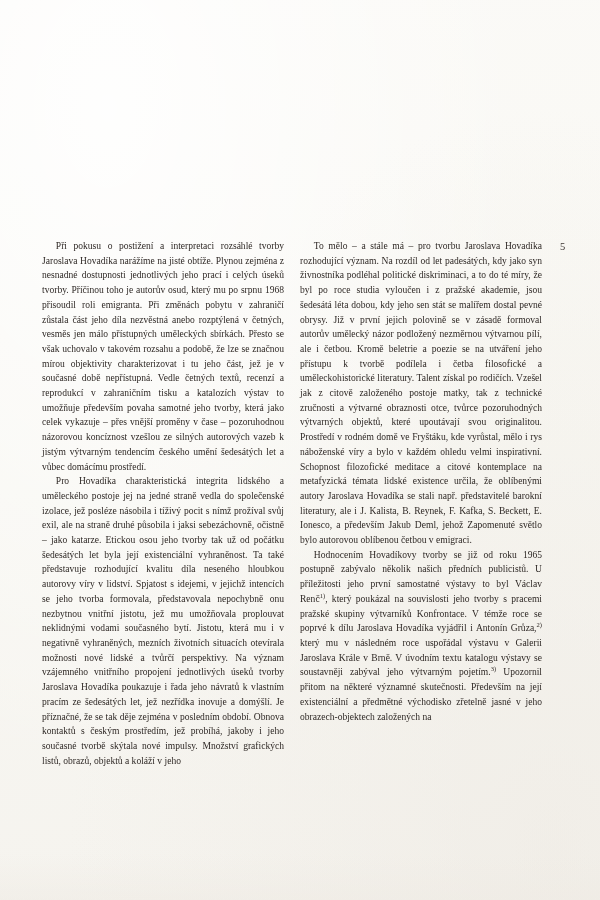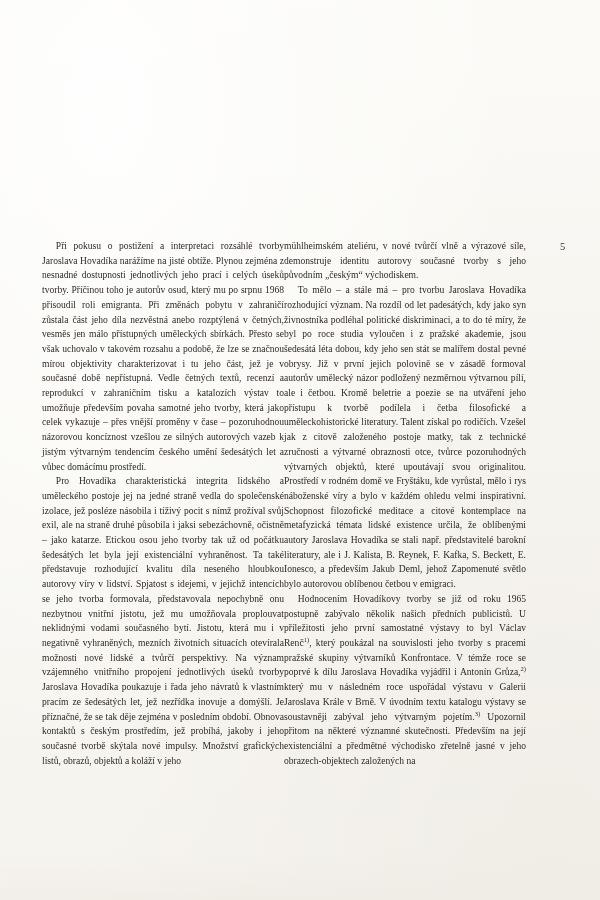--- a/index.html
+++ b/index.html
@@ -52,21 +52,21 @@
     letter-spacing: .2px;
   }
 
   .columns {
     position: absolute;
     left: 42px;
     top: 239px;
     width: 500px;
     height: 612px;
     display: flex;
-    gap: 0;
+    gap: 16px;
   }
 
   .col {
     width: 242px;
     font-size: 9.55px;
     line-height: 14.7px;
     text-align: justify;
     text-justify: inter-word;
     hyphens: none;
     color: #2e2825;
@@ -108,21 +108,20 @@
   <div class="folio">5</div>
 
   <div class="columns">
 
     <div class="col">
       <p>Při pokusu o postižení a interpretaci rozsáhlé tvorby Jaroslava Hovadíka narážíme na jisté obtíže. Plynou zejména z nesnadné dostupnosti jednotlivých jeho prací i celých úseků tvorby. Příčinou toho je autorův osud, který mu po srpnu 1968 přisoudil roli emigranta. Při změnách pobytu v zahraničí zůstala část jeho díla nezvěstná anebo rozptýlená v četných, vesměs jen málo přístupných uměleckých sbírkách. Přesto se však uchovalo v takovém rozsahu a podobě, že lze se značnou mírou objektivity charakterizovat i tu jeho část, jež je v současné době nepřístupná. Vedle četných textů, recenzí a reprodukcí v zahraničním tisku a katalozích výstav to umožňuje především povaha samotné jeho tvorby, která jako celek vykazuje – přes vnější proměny v čase – pozoruhodnou názorovou koncíznost vzešlou ze silných autorových vazeb k jistým výtvarným tendencím českého umění šedesátých let a vůbec domácímu prostředí.</p>
       <p>Pro Hovadíka charakteristická integrita lidského a uměleckého postoje jej na jedné straně vedla do společenské izolace, jež posléze násobila i tíživý pocit s nímž prožíval svůj exil, ale na straně druhé působila i jaksi sebezáchovně, očistně – jako katarze. Etickou osou jeho tvorby tak už od počátku šedesátých let byla její existenciální vyhraněnost. Ta také představuje rozhodující kvalitu díla neseného hloubkou autorovy víry v lidství. Spjatost s idejemi, v jejichž intencích se jeho tvorba formovala, představovala nepochybně onu nezbytnou vnitřní jistotu, jež mu umožňovala proplouvat neklidnými vodami současného bytí. Jistotu, která mu i v negativně vyhraněných, mezních životních situacích otevírala možnosti nové lidské a tvůrčí perspektivy. Na význam vzájemného vnitřního propojení jednotlivých úseků tvorby Jaroslava Hovadíka poukazuje i řada jeho návratů k vlastním pracím ze šedesátých let, jež nezřídka inovuje a domýšlí. Je příznačné, že se tak děje zejména v posledním období. Obnova kontaktů s českým prostředím, jež probíhá, jakoby i jeho současné tvorbě skýtala nové impulsy. Množství grafických listů, obrazů, objektů a koláží v jeho</p>
     </div>
 
     <div class="col">
-      <p class="noindent">mühlheimském ateliéru, v nové tvůrčí vlně a výrazové síle, demonstruje identitu autorovy současné tvorby s jeho původním „českým“ východiskem.</p>
       <p>To mělo – a stále má – pro tvorbu Jaroslava Hovadíka rozhodující význam. Na rozdíl od let padesátých, kdy jako syn živnostníka podléhal politické diskriminaci, a to do té míry, že byl po roce studia vyloučen i z pražské akademie, jsou šedesátá léta dobou, kdy jeho sen stát se malířem dostal pevné obrysy. Již v první jejich polovině se v zásadě formoval autorův umělecký názor podložený nezměrnou výtvarnou pílí, ale i četbou. Kromě beletrie a poezie se na utváření jeho přístupu k tvorbě podílela i četba filosofické a uměleckohistorické literatury. Talent získal po rodičích. Vzešel jak z citově založeného postoje matky, tak z technické zručnosti a výtvarné obraznosti otce, tvůrce pozoruhodných výtvarných objektů, které upoutávají svou originalitou. Prostředí v rodném domě ve Fryštáku, kde vyrůstal, mělo i rys náboženské víry a bylo v každém ohledu velmi inspirativní. Schopnost filozofické meditace a citové kontemplace na metafyzická témata lidské existence určila, že oblíbenými autory Jaroslava Hovadíka se stali např. představitelé barokní literatury, ale i J. Kalista, B. Reynek, F. Kafka, S. Beckett, E. Ionesco, a především Jakub Deml, jehož Zapomenuté světlo bylo autorovou oblíbenou četbou v emigraci.</p>
       <p id="fn-paragraph">Hodnocením Hovadíkovy tvorby se již od roku 1965 postupně zabývalo několik našich předních publicistů. U příležitosti jeho první samostatné výstavy to byl Václav Renč<sup class="fn">1)</sup>, který poukázal na souvislosti jeho tvorby s pracemi pražské skupiny výtvarníků Konfrontace. V témže roce se poprvé k dílu Jaroslava Hovadíka vyjádřil i Antonín Grůza,<sup class="fn">2)</sup> který mu v následném roce uspořádal výstavu v Galerii Jaroslava Krále v Brně. V úvodním textu katalogu výstavy se soustavněji zabýval jeho výtvarným pojetím.<sup class="fn">3)</sup> Upozornil přitom na některé významné skutečnosti. Především na její existenciální a předmětné východisko zřetelně jasné v jeho obrazech-objektech založených na</p>
     </div>
 
   </div>
 
   <div class="edge-shade"></div>
 </div>
 
 <div class="grain"></div>

